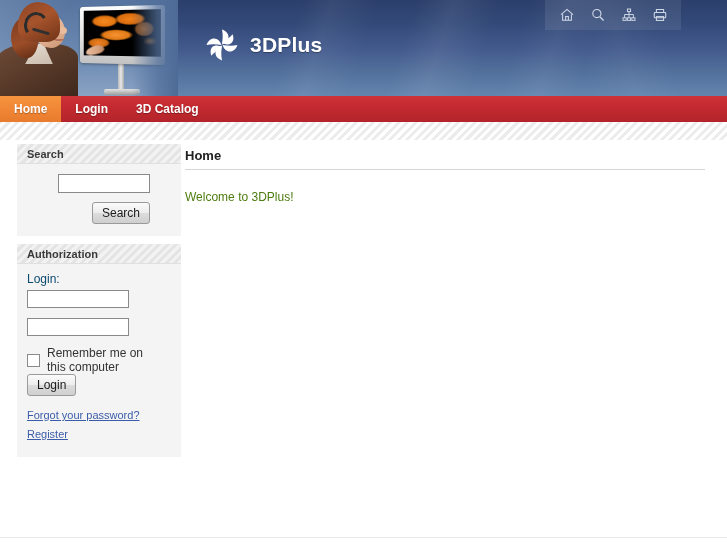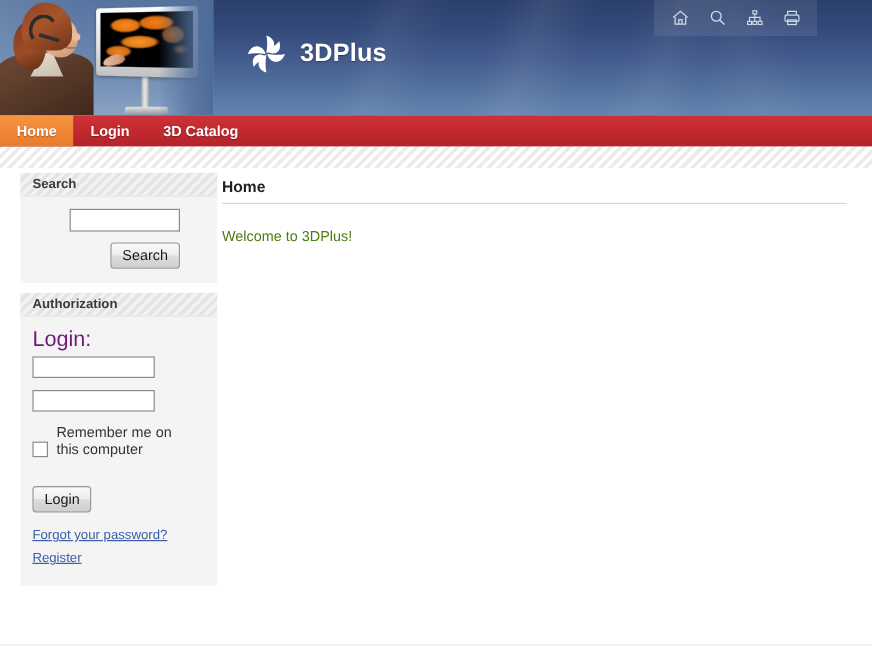--- a/index.html
+++ b/index.html
@@ -286,40 +286,40 @@
     background: linear-gradient(to bottom, #fbfbfb 0%, #ededed 48%, #dcdcdc 52%, #cfcfcf 100%);
     border: 1px solid #9a9a9a;
     border-radius: 3px;
     padding: 3px 9px;
     cursor: pointer;
   }
   .search-btn-wrap { margin-top: 9px; }
 
   .field-label {
     display: block;
-    font-size: 18px;
-    color: #701a75;
+    font-size: 12px;
+    color: #0c4a6e;
     margin: 0 0 4px 0;
   }
   .auth-input {
     width: 102px;
     height: 18px;
     border: 1px solid #8a8a8a;
     background: #ffffff;
     font-family: "Liberation Sans", sans-serif;
     font-size: 12px;
     padding: 1px 3px;
     outline: none;
     margin-bottom: 10px;
   }
   .remember-row {
     display: flex;
-    align-items: flex-end;
+    align-items: center;
     gap: 7px;
-    margin: 0 0 24px 0;
+    margin: 0 0 0 0;
   }
   .cbox {
     width: 13px; height: 13px;
     border: 1px solid #8a8a8a;
     background: #ffffff;
     flex: 0 0 auto;
     margin-top: 1px;
     cursor: pointer;
   }
   .remember-label {

